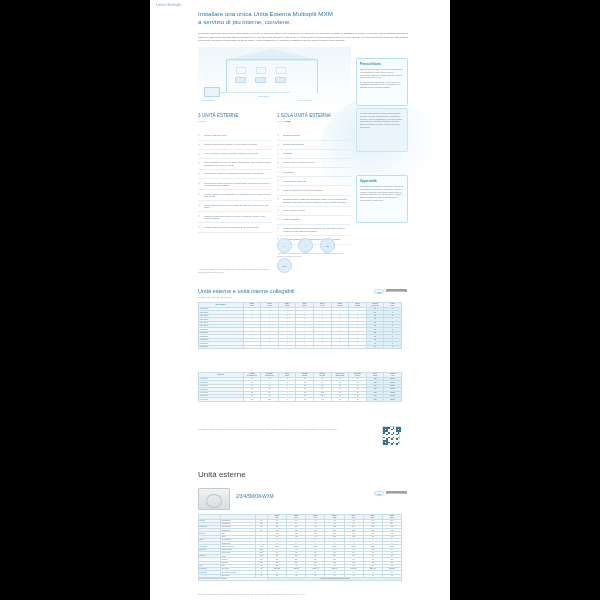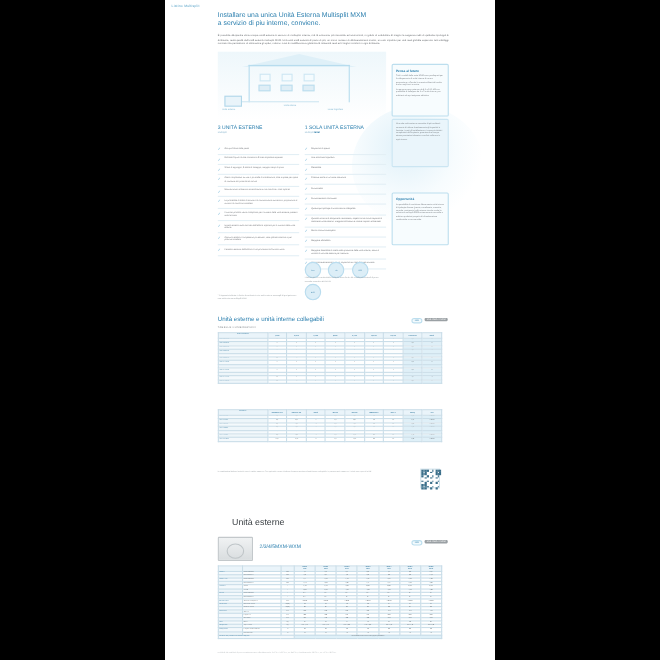--- a/index.html
+++ b/index.html
@@ -149,21 +149,21 @@
   .tnote { position:absolute; left:48px; font-size:1.6px; color:#9aa0a4; }
   .qr {
     position:absolute; width:18px; height:18px; background:#fff;
     border:.5px solid #cfe1ea;
   }
   .qr i {
     position:absolute; background:#3b6f8a;
   }
   
   .sec3 { position:absolute; left:0; top:470px; width:300px; }
-  .bigtitle { position:absolute; left:48px; font-size:8px; color:#3a3f43;margin-left:13px; }
+  .bigtitle { position:absolute; left:48px; font-size:8px; color:#3a3f43; }
   .prodimg {
     position:absolute; left:48px; width:32px; height:22px;
     background:linear-gradient(180deg,#f0f2f3,#d9dddf);
     border:.6px solid #c3c8cb; border-radius:1px;
   }
   .prodimg .fan {
     position:absolute; left:7px; top:5px; width:16px; height:14px;
     border-radius:50%; border:.8px solid #bfc5c8;
   }
   .modelname { position:absolute; font-size:4.6px; color:#2b7fae; }

